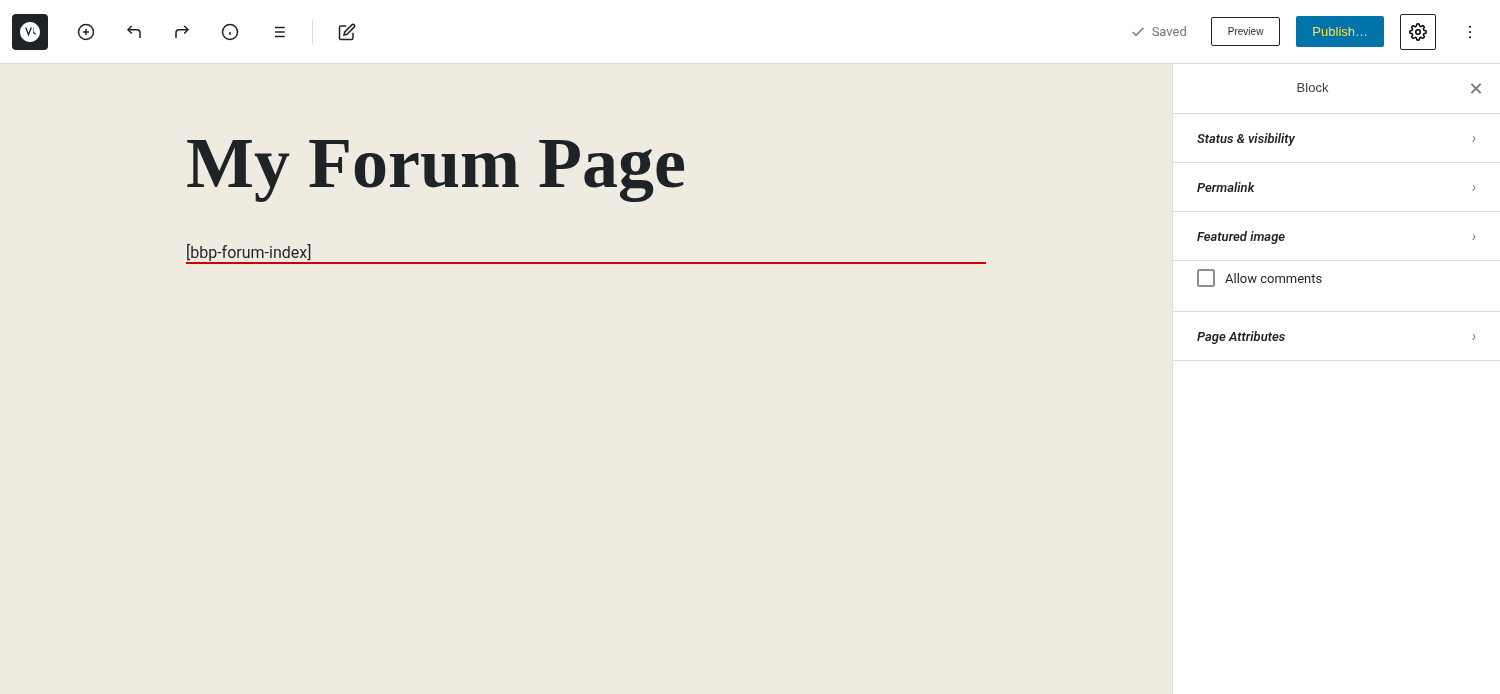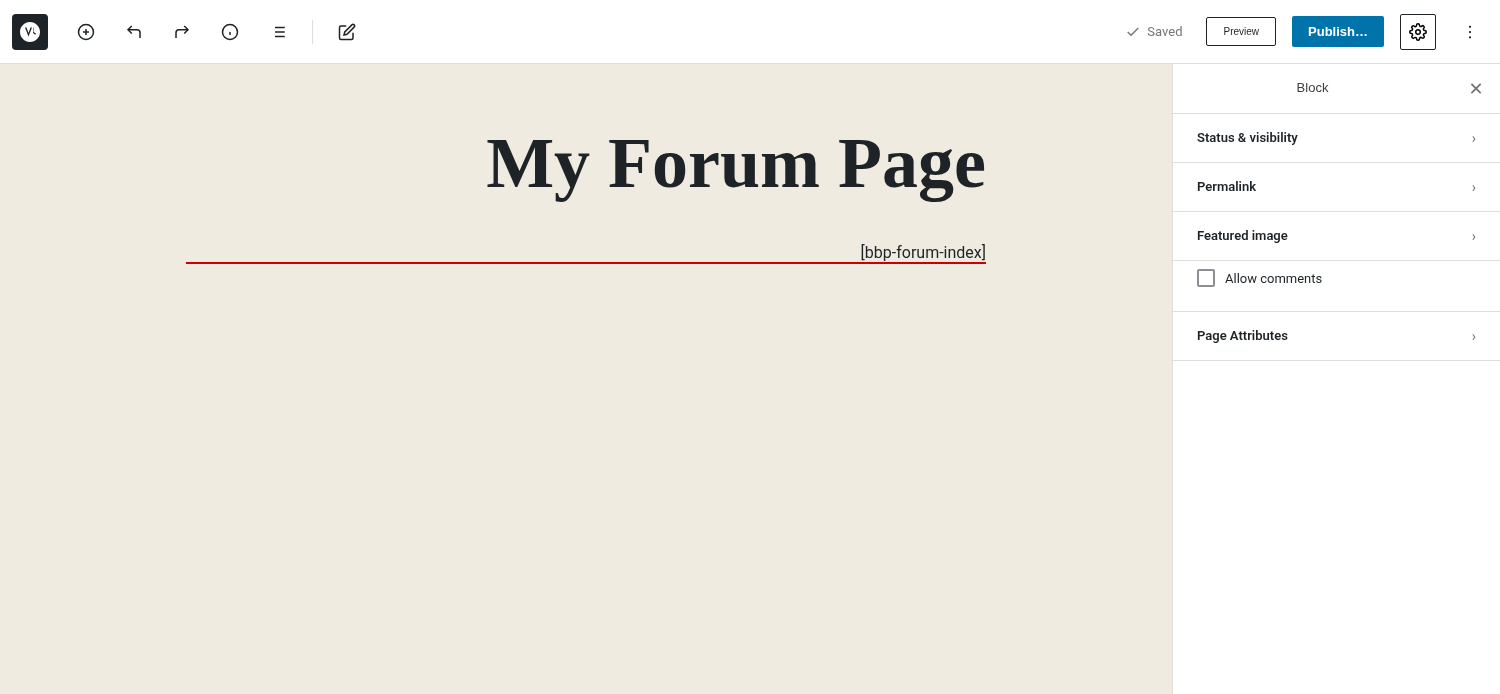--- a/index.html
+++ b/index.html
@@ -51,22 +51,22 @@
       color: #1d2327;
       margin-right: 4px;
     }
     .btn-publish {
       padding: 8px 16px;
       border: none;
       background: #0073aa;
       border-radius: 2px;
       cursor: pointer;
       font-size: 13px;
-      font-weight: 700;
-      color: #ffffff;
+      font-weight: 400;
+      color: #fde047;
       margin-right: 4px;
     }
     .btn-settings {
       width: 36px; height: 36px;
       border: 1px solid #1d2327;
       background: #fff;
       border-radius: 2px;
       cursor: pointer;
       display: flex; align-items: center; justify-content: center;
       font-size: 18px;
@@ -91,21 +91,20 @@
 
     
     .editor-area {
       flex: 1;
       background: #f0ebe0;
       display: flex;
       flex-direction: column;
       align-items: center;
       padding: 60px 80px;
       overflow-y: auto;
-      text-align: right;
     }
     .page-title {
       font-size: 72px;
       font-weight: 800;
       color: #1d2327;
       line-height: 1.1;
       margin-bottom: 40px;
       width: 100%;
       max-width: 800px;
       font-family: Georgia, 'Times New Roman', serif;
@@ -115,21 +114,20 @@
       color: #1d2327;
       border-bottom: 2px solid #c00;
       display: inline-block;
       width: 100%;
       max-width: 800px;
       text-decoration: none;
     }
     .shortcode-text {
       border-bottom: 2px dotted #c00;
       display: inline;
-      margin-left: 41px;
     }
 
     
     .sidebar {
       width: 328px;
       border-left: 1px solid #ddd;
       background: #fff;
       display: flex;
       flex-direction: column;
       overflow-y: auto;
@@ -165,25 +163,26 @@
       font-size: 18px;
       color: #757575;
       border: none; background: transparent;
     }
 
     .panel {
       border-bottom: 1px solid #ddd;
     }
     .panel-header {
       display: flex;
-      align-items: flex-start;
+      align-items: flex-end;
       justify-content: space-between;
       padding: 16px 24px;
       cursor: pointer;
       user-select: none;
+      font-style: italic;
     }
     .panel-title {
       font-size: 13px;
       font-weight: 600;
       color: #1d2327;
     }
     .panel-chevron {
       font-size: 14px;
       color: #757575;
     }

